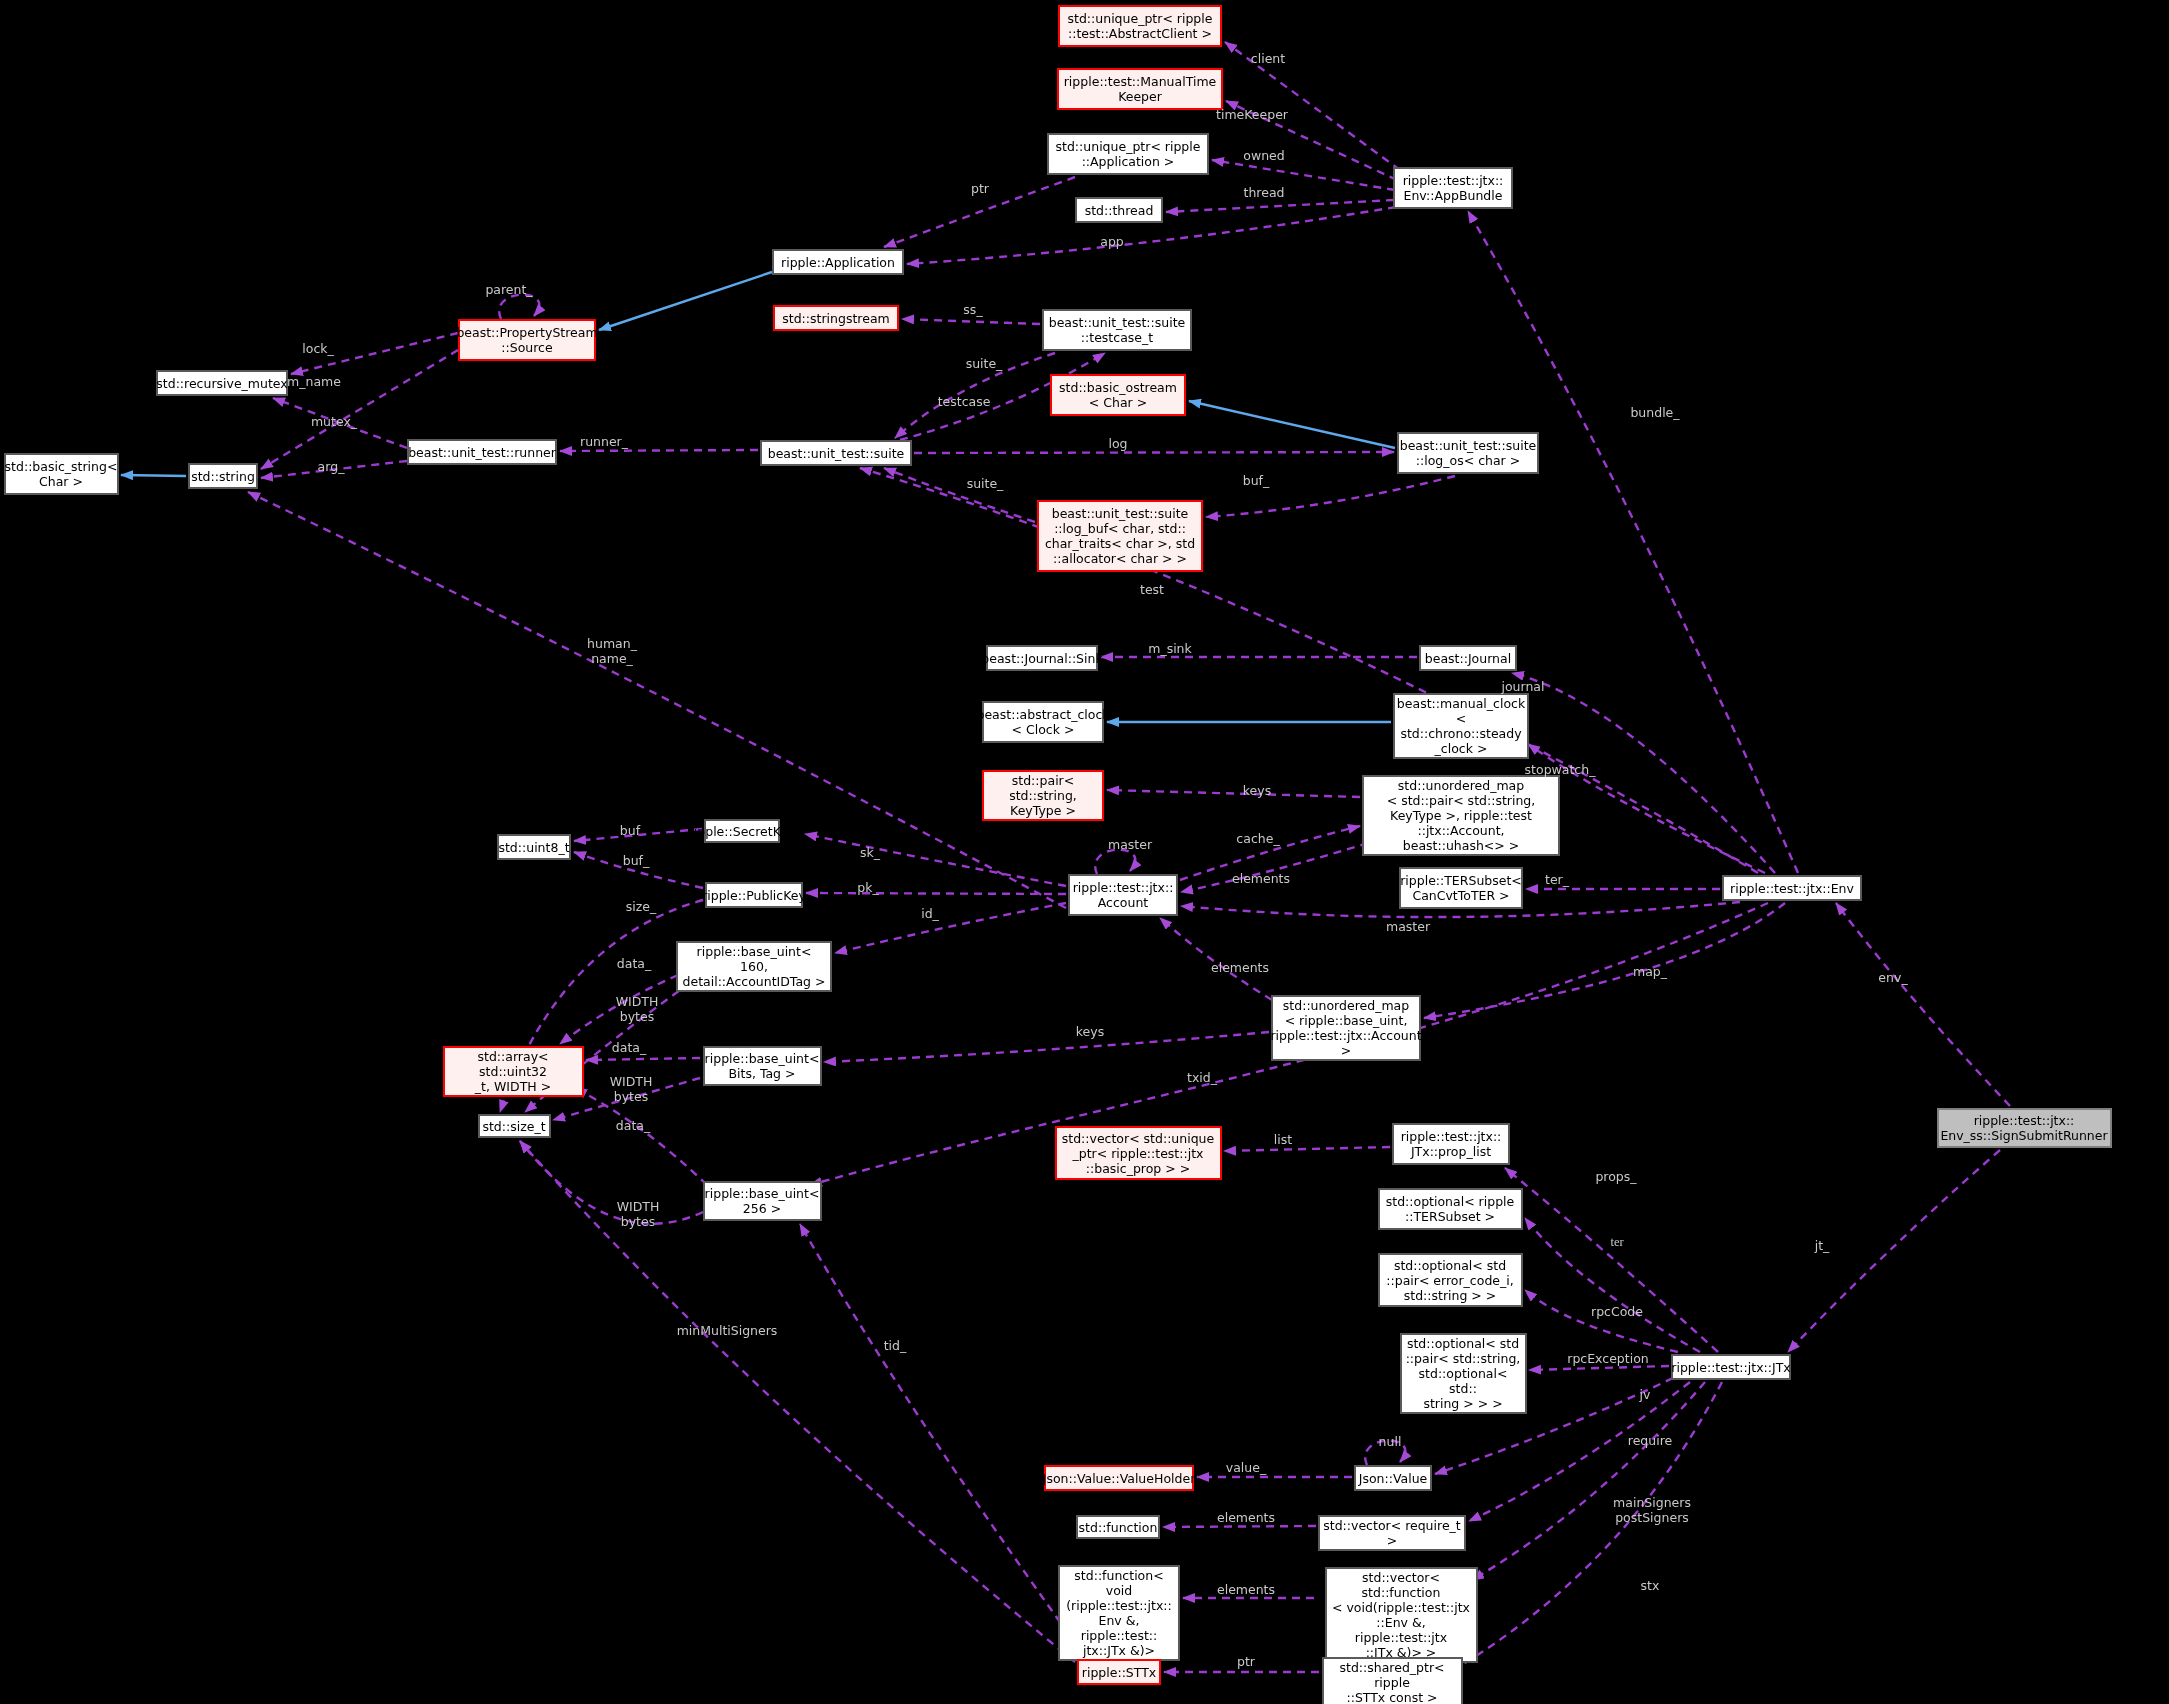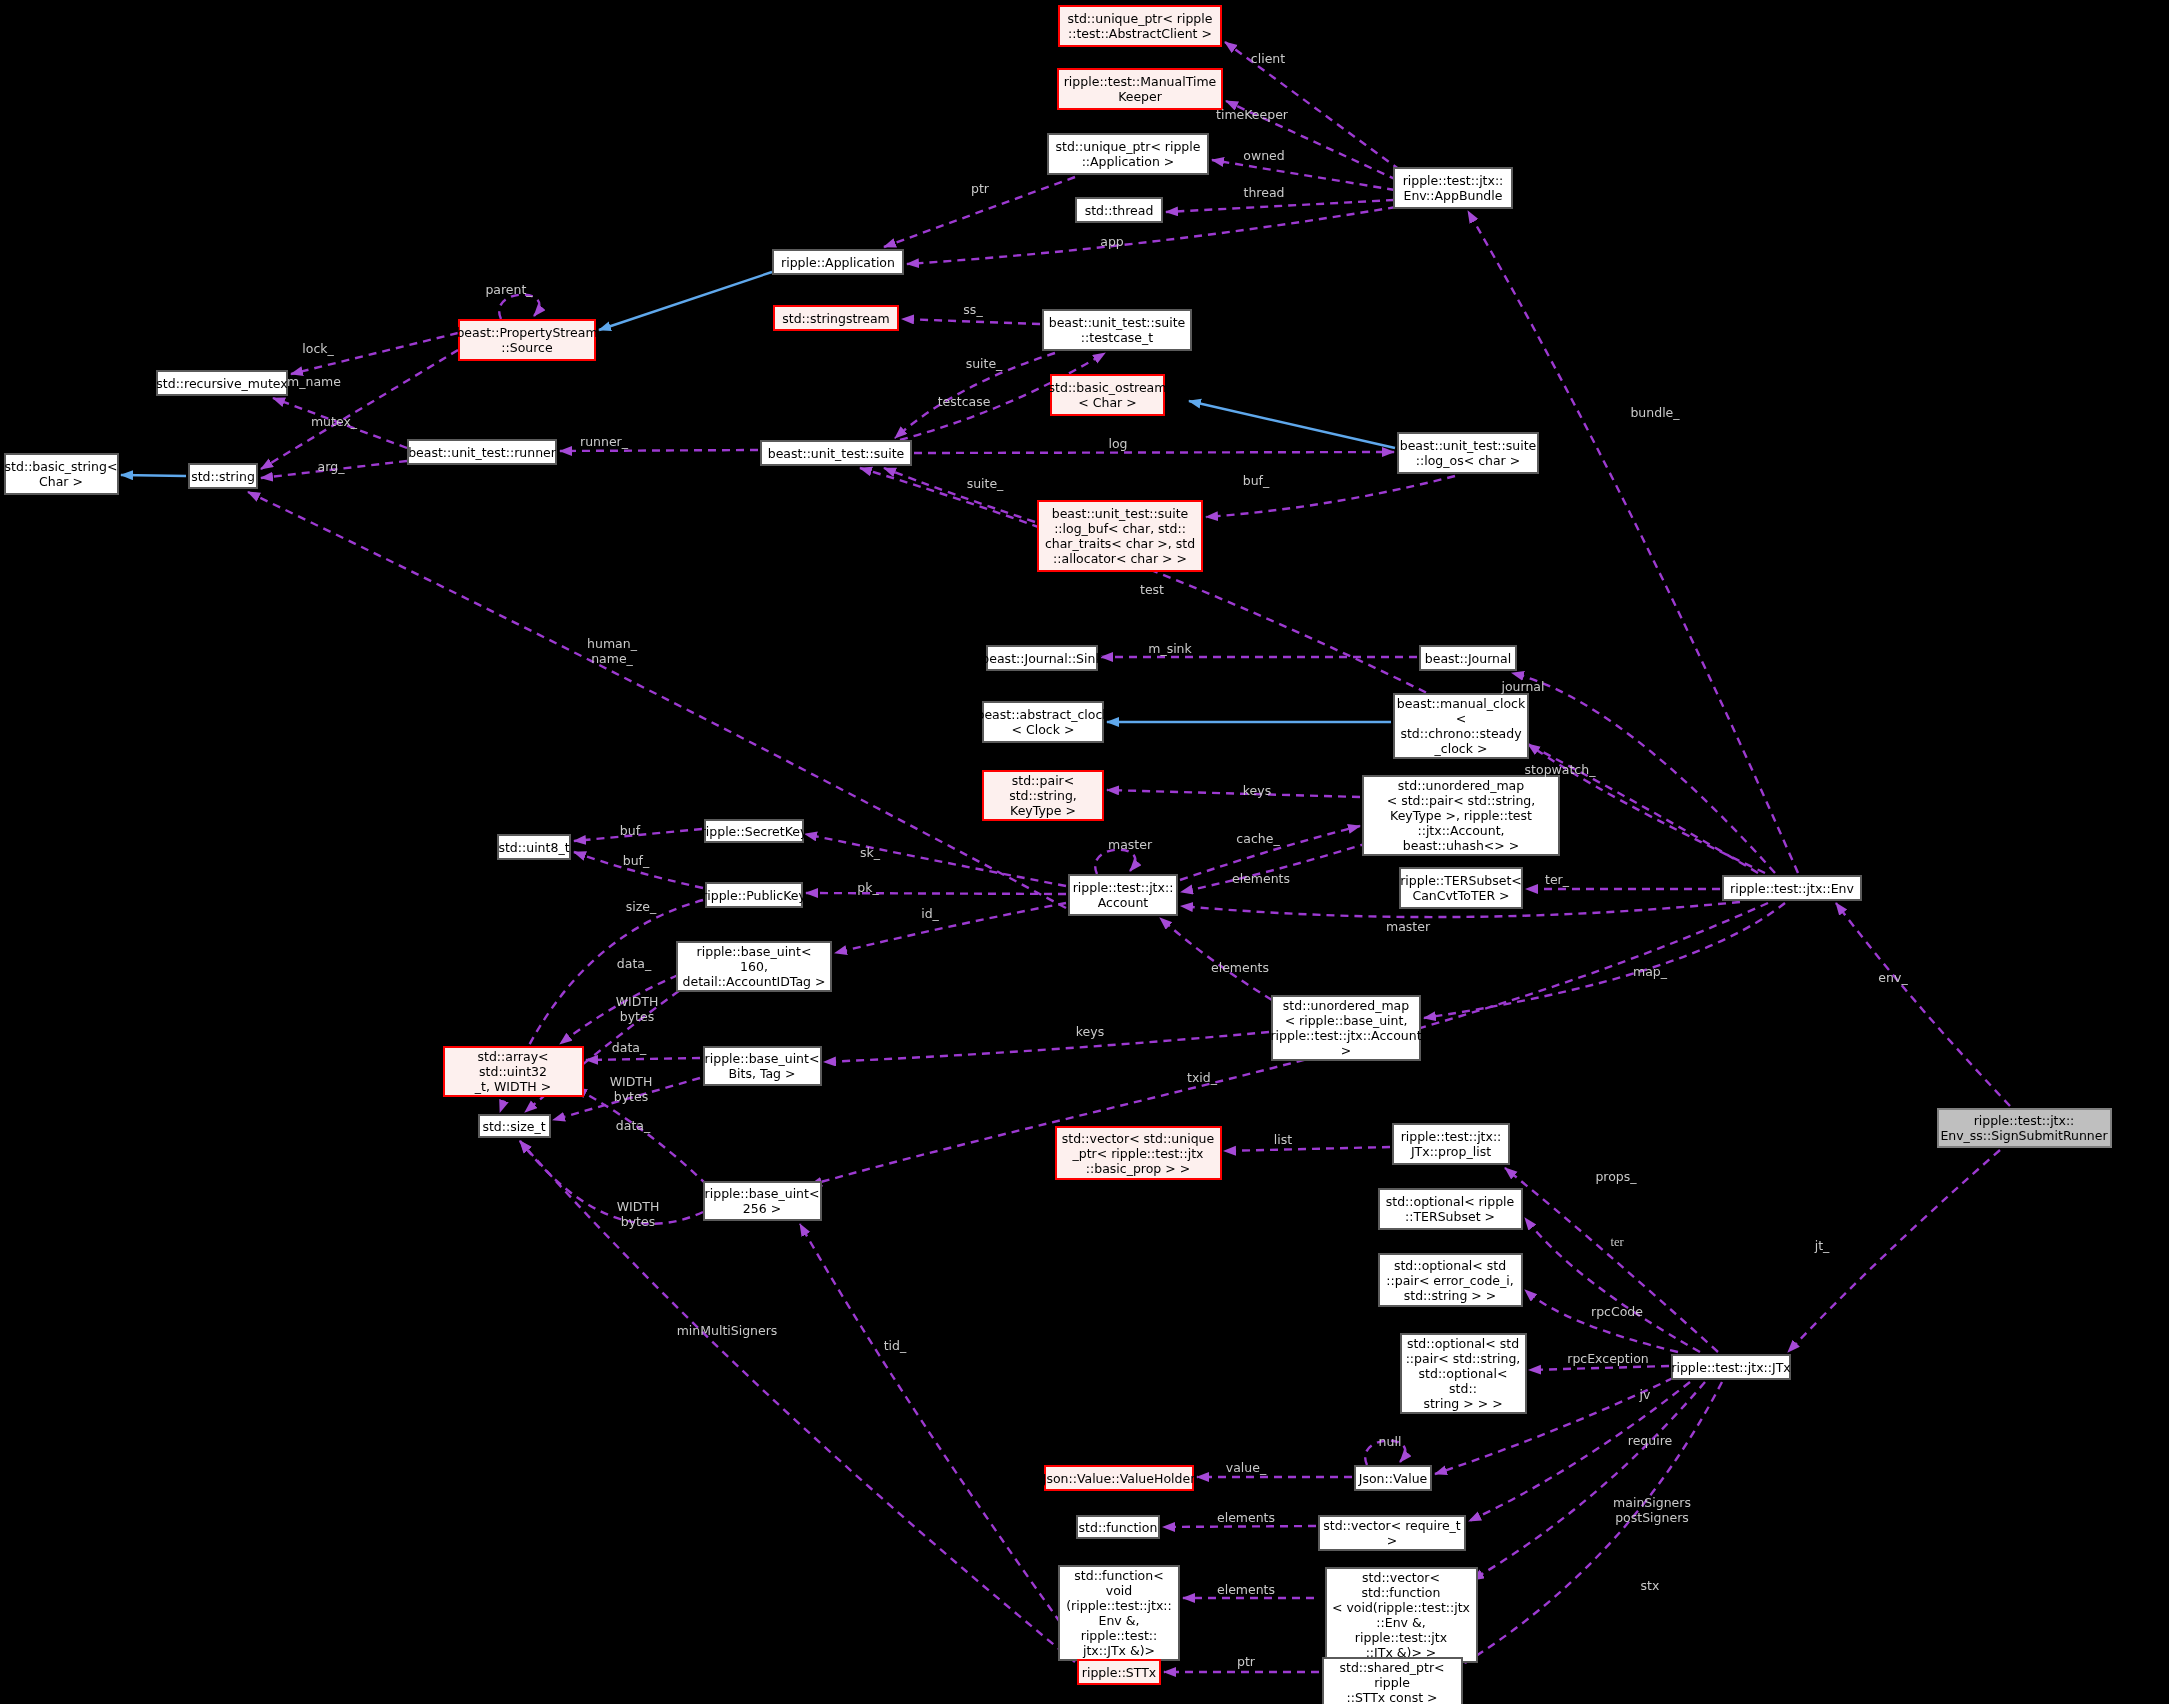--- a/index.html
+++ b/index.html
@@ -178,21 +178,21 @@
 ::Application &gt;</div>
     <div class="node node--normal" style="left: 1075px; top: 197px; width: 88px; min-height: 26px;">std::thread</div>
     <div class="node node--normal" style="left: 1393px; top: 167px; width: 120px; min-height: 42px;">ripple::test::jtx::
 Env::AppBundle</div>
     <div class="node node--normal" style="left: 772px; top: 249px; width: 132px; min-height: 26px;">ripple::Application</div>
     <div class="node node--red" style="left: 773px; top: 305px; width: 126px; min-height: 26px;">std::stringstream</div>
     <div class="node node--red" style="left: 458px; top: 319px; width: 138px; min-height: 42px;">beast::PropertyStream
 ::Source</div>
     <div class="node node--normal" style="left: 1042px; top: 309px; width: 150px; min-height: 42px;">beast::unit_test::suite
 ::testcase_t</div>
-    <div class="node node--red" style="left: 1050px; top: 374px; width: 115px; min-height: 42px;">std::basic_ostream
+    <div class="node node--red" style="left: 1050px; top: 374px; width: 136px; min-height: 42px;">std::basic_ostream
 &lt; Char &gt;</div>
     <div class="node node--normal" style="left: 156px; top: 370px; width: 132px; min-height: 26px;">std::recursive_mutex</div>
     <div class="node node--normal" style="left: 407px; top: 439px; width: 150px; min-height: 26px;">beast::unit_test::runner</div>
     <div class="node node--normal" style="left: 3.5px; top: 453px; width: 115px; min-height: 42px;">std::basic_string&lt;
 Char &gt;</div>
     <div class="node node--normal" style="left: 188px; top: 463px; width: 70px; min-height: 26px;">std::string</div>
     <div class="node node--normal" style="left: 760px; top: 440px; width: 152px; min-height: 26px;">beast::unit_test::suite</div>
     <div class="node node--red" style="left: 1037px; top: 500px; width: 166px; min-height: 72px;">beast::unit_test::suite
 ::log_buf&lt; char, std::
 char_traits&lt; char &gt;, std
@@ -209,21 +209,21 @@
     <div class="node node--red" style="left: 982px; top: 770px; width: 122px; min-height: 42px;">std::pair&lt; std::string,
 KeyType &gt;</div>
     <div class="node node--normal" style="left: 1362px; top: 775px; width: 198px; min-height: 68px;">std::unordered_map
 &lt; std::pair&lt; std::string,
 KeyType &gt;, ripple::test
 ::jtx::Account, beast::uhash&lt;&gt; &gt;</div>
     <div class="node node--normal" style="left: 1399px; top: 867px; width: 124px; min-height: 42px;">ripple::TERSubset&lt;
 CanCvtToTER &gt;</div>
     <div class="node node--normal" style="left: 1722px; top: 875px; width: 140px; min-height: 26px;">ripple::test::jtx::Env</div>
     <div class="node node--normal" style="left: 497px; top: 834px; width: 74px; min-height: 26px;">std::uint8_t</div>
-    <div class="node node--normal" style="left: 704px; top: 819px; width: 100px; min-height: 24px;">ripple::SecretKey</div>
+    <div class="node node--normal" style="left: 704px; top: 819px; width: 76px; min-height: 24px;">ripple::SecretKey</div>
     <div class="node node--normal" style="left: 705px; top: 882px; width: 98px; min-height: 26px;">ripple::PublicKey</div>
     <div class="node node--normal" style="left: 1068px; top: 874px; width: 110px; min-height: 42px;">ripple::test::jtx::
 Account</div>
     <div class="node node--normal" style="left: 676px; top: 941px; width: 156px; min-height: 40px;">ripple::base_uint&lt;
 160, detail::AccountIDTag &gt;</div>
     <div class="node node--red" style="left: 442.5px; top: 1046px; width: 141px; min-height: 40px;">std::array&lt; std::uint32
 _t, WIDTH &gt;</div>
     <div class="node node--normal" style="left: 477.5px; top: 1114px; width: 73px; min-height: 24px;">std::size_t</div>
     <div class="node node--normal" style="left: 702.5px; top: 1046px; width: 119px; min-height: 40px;">ripple::base_uint&lt;
 Bits, Tag &gt;</div>

